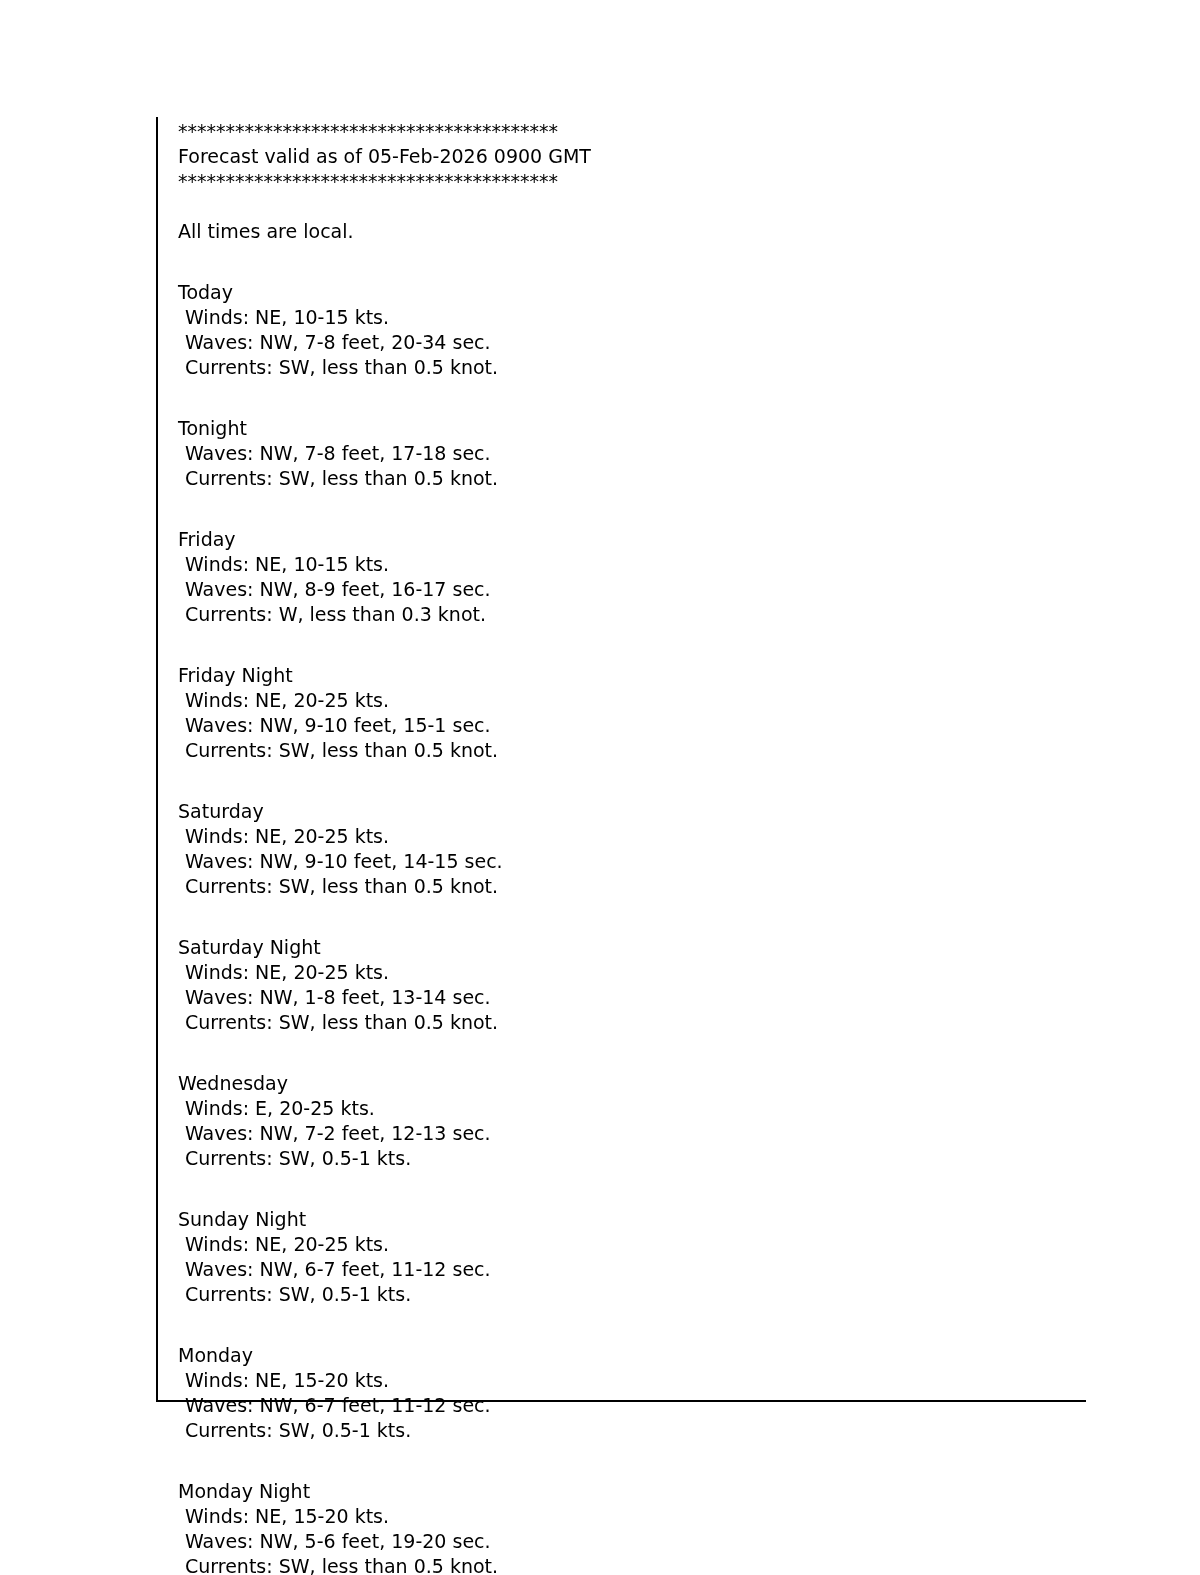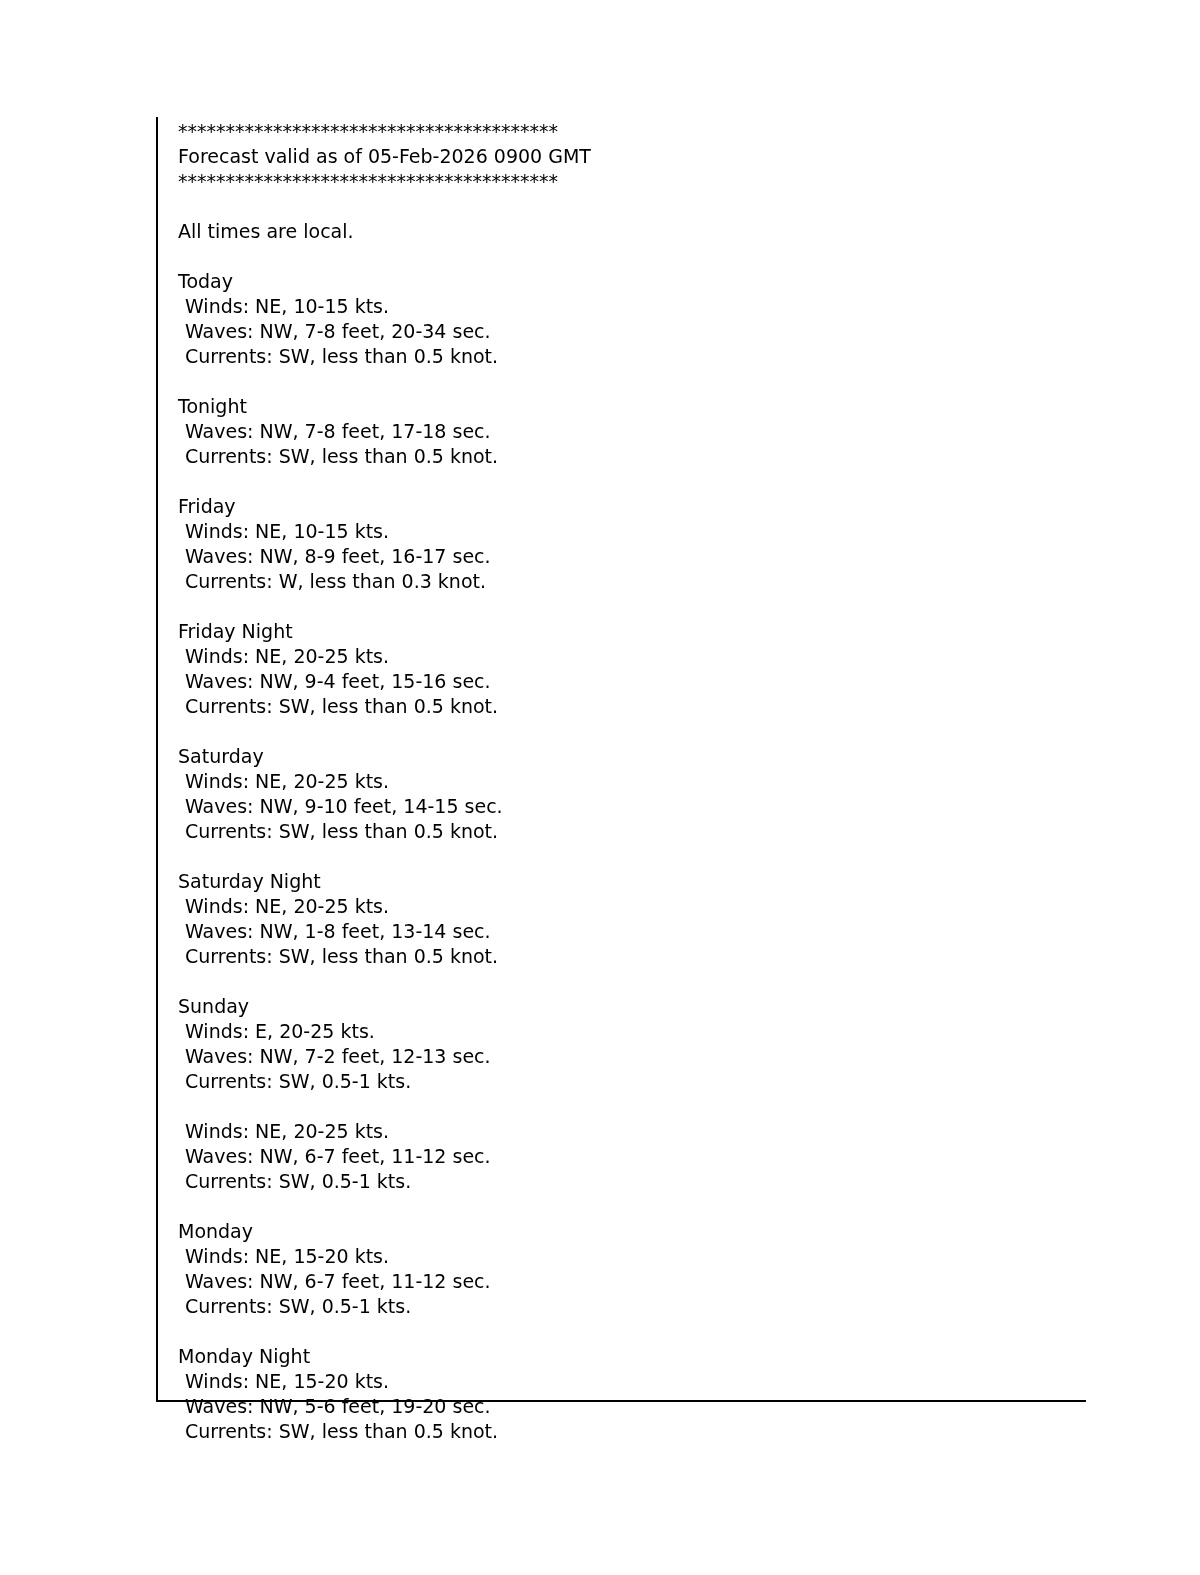--- a/index.html
+++ b/index.html
@@ -37,21 +37,21 @@
     white-space: pre;
     height: 25px;
   }
   .detail {
     padding-left: 7px; 
   }
   .blank {
     height: 25px;
   }
   .section {
-    margin-top: 25px; 
+    margin-top: 36px; 
   }
 </style>
 </head>
 <body>
 
 <div class="cell-border"></div>
 
 <div class="doc-content">
   <div class="line">****************************************</div>
   <div class="line">Forecast valid as of 05-Feb-2026 0900 GMT</div>
@@ -75,46 +75,47 @@
   <div class="section">
     <div class="line">Friday</div>
     <div class="line detail">Winds: NE, 10-15 kts.</div>
     <div class="line detail">Waves: NW, 8-9 feet, 16-17 sec.</div>
     <div class="line detail">Currents: W, less than 0.3 knot.</div>
   </div>
 
   <div class="section">
     <div class="line">Friday Night</div>
     <div class="line detail">Winds: NE, 20-25 kts.</div>
-    <div class="line detail">Waves: NW, 9-4 feet, 15-16 sec.</div>
+    <div class="line detail">Waves: NW, 9-10 feet, 15-1 sec.</div>
     <div class="line detail">Currents: SW, less than 0.5 knot.</div>
   </div>
 
   <div class="section">
     <div class="line">Saturday</div>
     <div class="line detail">Winds: NE, 20-25 kts.</div>
     <div class="line detail">Waves: NW, 9-10 feet, 14-15 sec.</div>
     <div class="line detail">Currents: SW, less than 0.5 knot.</div>
   </div>
 
   <div class="section">
     <div class="line">Saturday Night</div>
     <div class="line detail">Winds: NE, 20-25 kts.</div>
     <div class="line detail">Waves: NW, 1-8 feet, 13-14 sec.</div>
     <div class="line detail">Currents: SW, less than 0.5 knot.</div>
   </div>
 
   <div class="section">
-    <div class="line">Sunday</div>
+    <div class="line">Wednesday</div>
     <div class="line detail">Winds: E, 20-25 kts.</div>
     <div class="line detail">Waves: NW, 7-2 feet, 12-13 sec.</div>
     <div class="line detail">Currents: SW, 0.5-1 kts.</div>
   </div>
 
   <div class="section">
+    <div class="line">Sunday Night</div>
     <div class="line detail">Winds: NE, 20-25 kts.</div>
     <div class="line detail">Waves: NW, 6-7 feet, 11-12 sec.</div>
     <div class="line detail">Currents: SW, 0.5-1 kts.</div>
   </div>
 
   <div class="section">
     <div class="line">Monday</div>
     <div class="line detail">Winds: NE, 15-20 kts.</div>
     <div class="line detail">Waves: NW, 6-7 feet, 11-12 sec.</div>
     <div class="line detail">Currents: SW, 0.5-1 kts.</div>

